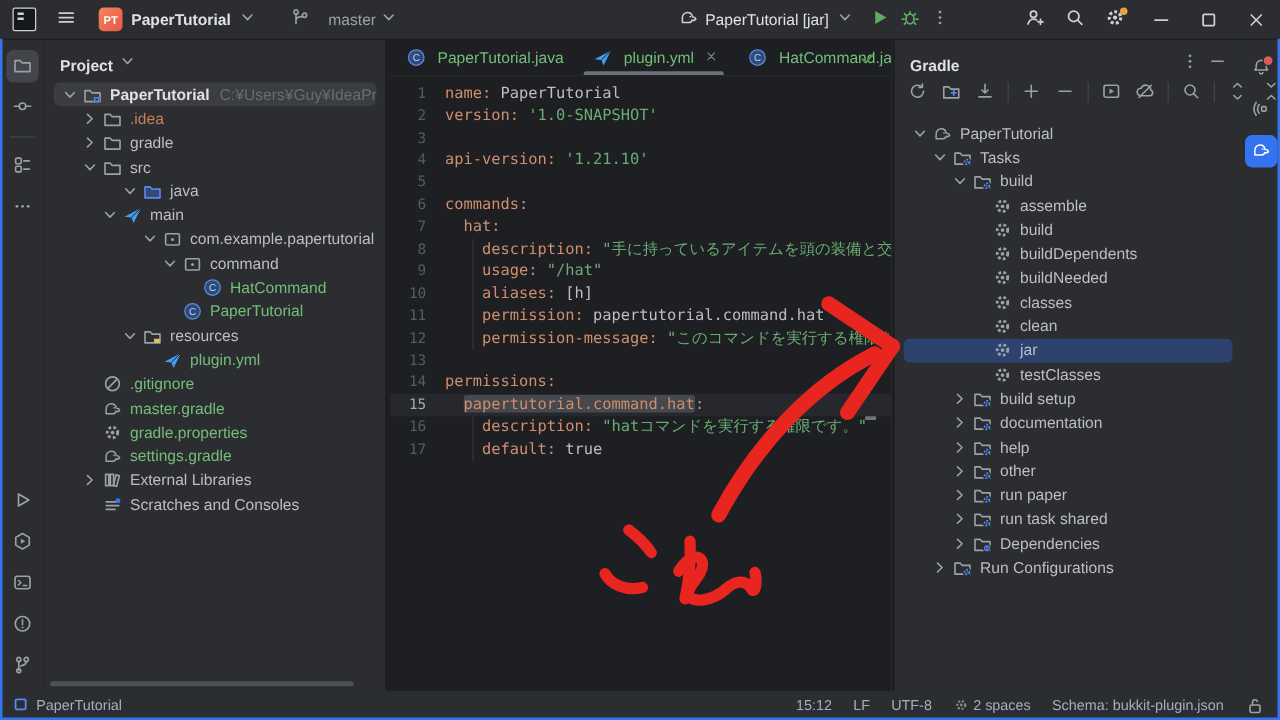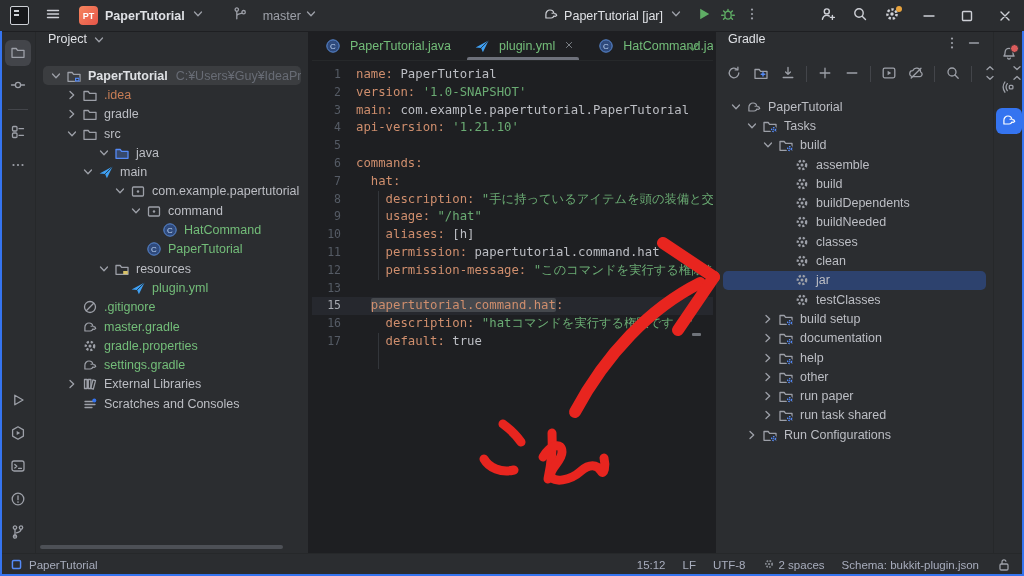--- a/index.html
+++ b/index.html
@@ -30,21 +30,21 @@
   .str-ic.active{background:#43454a;}
   .str-ic.blue{background:#3574f0;}
   .str-sep{width:20px;height:1px;background:#43454a;margin:3px 0 10px;}
   .str-spring{flex:1;}
   .badge-dot{position:relative;}
   .badge-dot::after{content:"";position:absolute;right:3px;top:2px;width:7px;height:7px;border-radius:50%;background:#db5c5c;border:1.5px solid #2b2d30;}
   
   .panel{background:#2b2d30;box-sizing:border-box;flex:none;position:relative;}
   .panel.project{width:276px;border-right:4px solid #1e1f22;}
   .panel.gradle{width:280px;border-left:3px solid #1e1f22;}
-  .panel-head{height:28px;display:flex;align-items:flex-start;padding:0 8px 0 12px;color:#dfe1e5;font-weight:400;}
+  .panel-head{height:28px;display:flex;align-items:flex-end;padding:0 8px 0 12px;color:#dfe1e5;font-weight:700;}
   .panel-head .spring{flex:1;}
   .ph-ic{width:22px;height:22px;display:flex;align-items:center;justify-content:center;color:#9da0a8;}
   .gtoolbar{height:28px;display:flex;align-items:center;padding:0 6px;gap:3px;}
   .gtb-ic{width:24px;height:22px;display:flex;align-items:center;justify-content:center;border-radius:4px;flex:none;}
   .gtb-sep{width:1px;height:16px;background:#43454a;margin:0 3px;flex:none;}
   
   .tree{padding-top:6px;overflow:hidden;}
   .gradle .tree{padding-top:9px;}
   .row{height:19.3px;display:flex;align-items:center;margin:0 7px;border-radius:5px;white-space:nowrap;overflow:hidden;}
   .row .chev{width:17px;flex:none;display:flex;justify-content:center;align-items:center;}
@@ -523,31 +523,32 @@
             <svg width="16" height="16" viewBox="0 0 16 16">
               <circle cx="8" cy="3.6" r="1.1" fill="#9da0a8"></circle>
               <circle cx="8" cy="8" r="1.1" fill="#9da0a8"></circle>
               <circle cx="8" cy="12.4" r="1.1" fill="#9da0a8"></circle>
             </svg>
           </span>
         </div>
       <div class="code" id="code">
           <div class="cl"><span class="num">1</span><span class="txt"><span class="k">name:</span><span class="v"> PaperTutorial</span></span></div>
           <div class="cl"><span class="num">2</span><span class="txt"><span class="k">version:</span><span class="s"> '1.0-SNAPSHOT'</span></span></div>
-          <div class="cl"><span class="num">3</span><span class="txt"><span class="k">main:</span><span class="v"> com.example.papertutorial.PaperTutorial</span></span></div>
+          <div class="cl"><span class="num">3</span></div>
           <div class="cl"><span class="num">4</span><span class="txt"><span class="k">api-version:</span><span class="s"> '1.21.10'</span></span></div>
           <div class="cl"><span class="num">5</span><span class="txt"></span></div>
           <div class="cl"><span class="num">6</span><span class="txt"><span class="k">commands:</span></span></div>
           <div class="cl"><span class="num">7</span><span class="txt"><span class="k">  hat:</span></span></div>
           <div class="cl"><span class="num">8</span><span class="txt"><span class="k">    description:</span><span class="s"> "手に持っているアイテムを頭の装備と交換するコマン</span></span></div>
           <div class="cl"><span class="num">9</span><span class="txt"><span class="k">    usage:</span><span class="s"> "/hat"</span></span></div>
           <div class="cl"><span class="num">10</span><span class="txt"><span class="k">    aliases:</span><span class="v"> [h]</span></span></div>
           <div class="cl"><span class="num">11</span><span class="txt"><span class="k">    permission:</span><span class="v"> papertutorial.command.hat</span></span></div>
           <div class="cl"><span class="num">12</span><span class="txt"><span class="k">    permission-message:</span><span class="s"> "このコマンドを実行する権限を持ってい</span></span></div>
           <div class="cl"><span class="num">13</span><span class="txt"></span></div>
+          <div class="cl"><span class="num">14</span><span class="txt"><span class="k">permissions:</span></span></div>
           <div class="cl act"><span class="num">15</span><span class="txt"><span class="v">  </span><span class="kh">papertutorial.command.hat</span><span class="k">:</span></span></div>
           <div class="cl"><span class="num">16</span><span class="txt"><span class="k">    description:</span><span class="s"> "hatコマンドを実行する権限です。"</span></span></div>
           <div class="cl"><span class="num">17</span><span class="txt"><span class="k">    default:</span><span class="v"> true</span></span></div>
           <div class="guide" style="left:66px;top:130px;height:89px"></div>
           <div class="guide" style="left:66px;top:272px;height:36px"></div>
         </div>
       <span class="insp-check" id="ic-check"><svg width="14" height="14" viewBox="0 0 16 16">
             <path d="M3.5 8.5l3 3 6-7" stroke="#549159" stroke-width="1.8" fill="none" stroke-linecap="round" stroke-linejoin="round"></path>
           </svg></span>
       <span class="insp-dash"></span>
@@ -848,20 +849,36 @@
             <span class="ticon">
               <svg width="16" height="16" viewBox="0 0 16 16">
                 <path d="M2 4.5h4.2l1.4 1.8H14v7H2z" stroke="#9da0a8" stroke-width="1.3" fill="none" stroke-linecap="round" stroke-linejoin="round"></path>
                 <circle cx="11.6" cy="11.6" r="3.4" fill="#2b2d30"></circle>
                 <circle cx="11.6" cy="11.6" r="1.9" fill="none" stroke="#548af7" stroke-width="1.5" stroke-dasharray="1.4 1.1"></circle>
                 <circle cx="11.6" cy="11.6" r=".6" fill="#548af7"></circle>
               </svg>
             </span>
             <span class="lbl c-normal">run task shared</span>
           </div>
+          <div class="row " style="padding-left:36px">
+            <span class="chev">
+              <svg width="16" height="16" viewBox="0 0 16 16">
+                <path d="M6 4.5l3.7 3.5L6 11.5" stroke="#9da0a8" stroke-width="1.3" fill="none" stroke-linecap="round" stroke-linejoin="round"></path>
+              </svg>
+            </span>
+            <span class="ticon">
+              <svg width="16" height="16" viewBox="0 0 16 16">
+                <path d="M2 4.5h4.2l1.4 1.8H14v7H2z" stroke="#9da0a8" stroke-width="1.3" fill="none" stroke-linecap="round" stroke-linejoin="round"></path>
+                <circle cx="11.6" cy="11.6" r="3.4" fill="#2b2d30"></circle>
+                <circle cx="11.6" cy="11.6" r="2.4" fill="#548af7"></circle>
+                <path d="M10.7 10.5v2.2M12.5 10.5v2.2" stroke="#2b2d30" stroke-width=".8"></path>
+              </svg>
+            </span>
+            <span class="lbl c-normal">Dependencies</span>
+          </div>
           <div class="row " style="padding-left:20px">
             <span class="chev">
               <svg width="16" height="16" viewBox="0 0 16 16">
                 <path d="M6 4.5l3.7 3.5L6 11.5" stroke="#9da0a8" stroke-width="1.3" fill="none" stroke-linecap="round" stroke-linejoin="round"></path>
               </svg>
             </span>
             <span class="ticon">
               <svg width="16" height="16" viewBox="0 0 16 16">
                 <path d="M2 4.5h4.2l1.4 1.8H14v7H2z" stroke="#9da0a8" stroke-width="1.3" fill="none" stroke-linecap="round" stroke-linejoin="round"></path>
                 <circle cx="11.6" cy="11.6" r="3.4" fill="#2b2d30"></circle>

